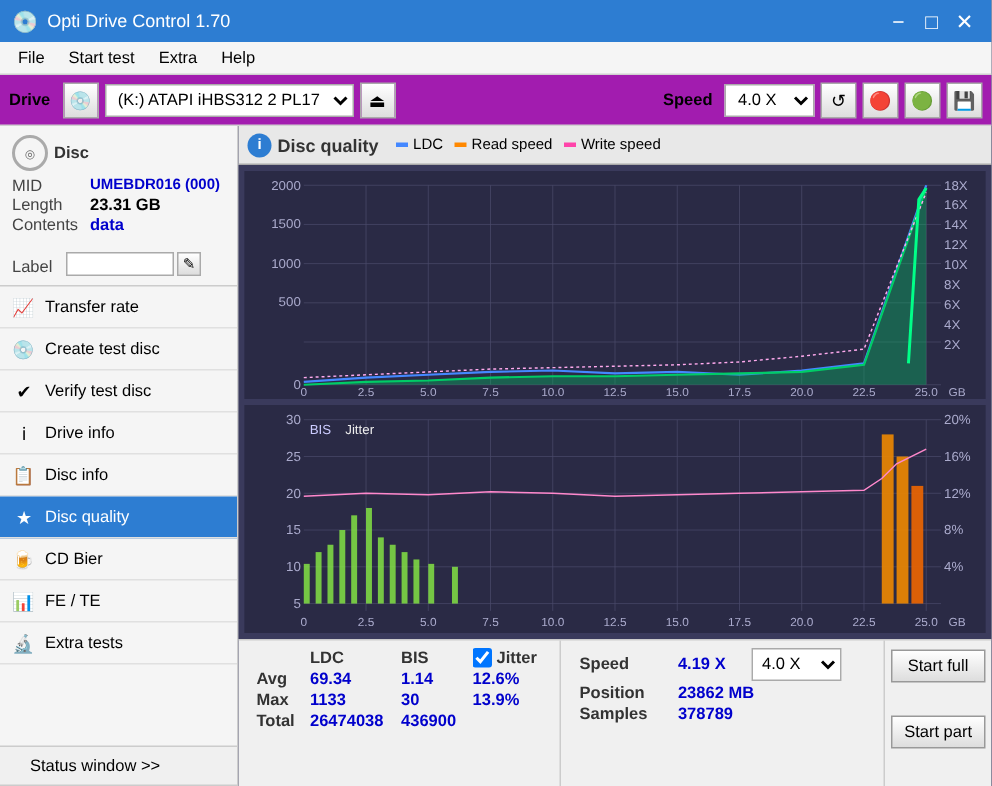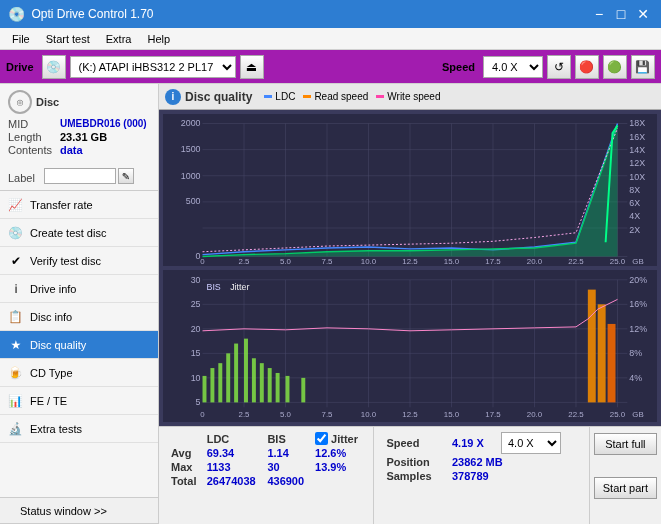--- a/index.html
+++ b/index.html
@@ -333,21 +333,21 @@
       <div class="nav-item">
         <span class="nav-icon">📋</span>
         <span>Disc info</span>
       </div>
       <div class="nav-item active">
         <span class="nav-icon">★</span>
         <span>Disc quality</span>
       </div>
       <div class="nav-item">
         <span class="nav-icon">🍺</span>
-        <span>CD Type</span>
+        <span>CD Bier</span>
       </div>
       <div class="nav-item">
         <span class="nav-icon">📊</span>
         <span>FE / TE</span>
       </div>
       <div class="nav-item">
         <span class="nav-icon">🔬</span>
         <span>Extra tests</span>
       </div>
     </div>

